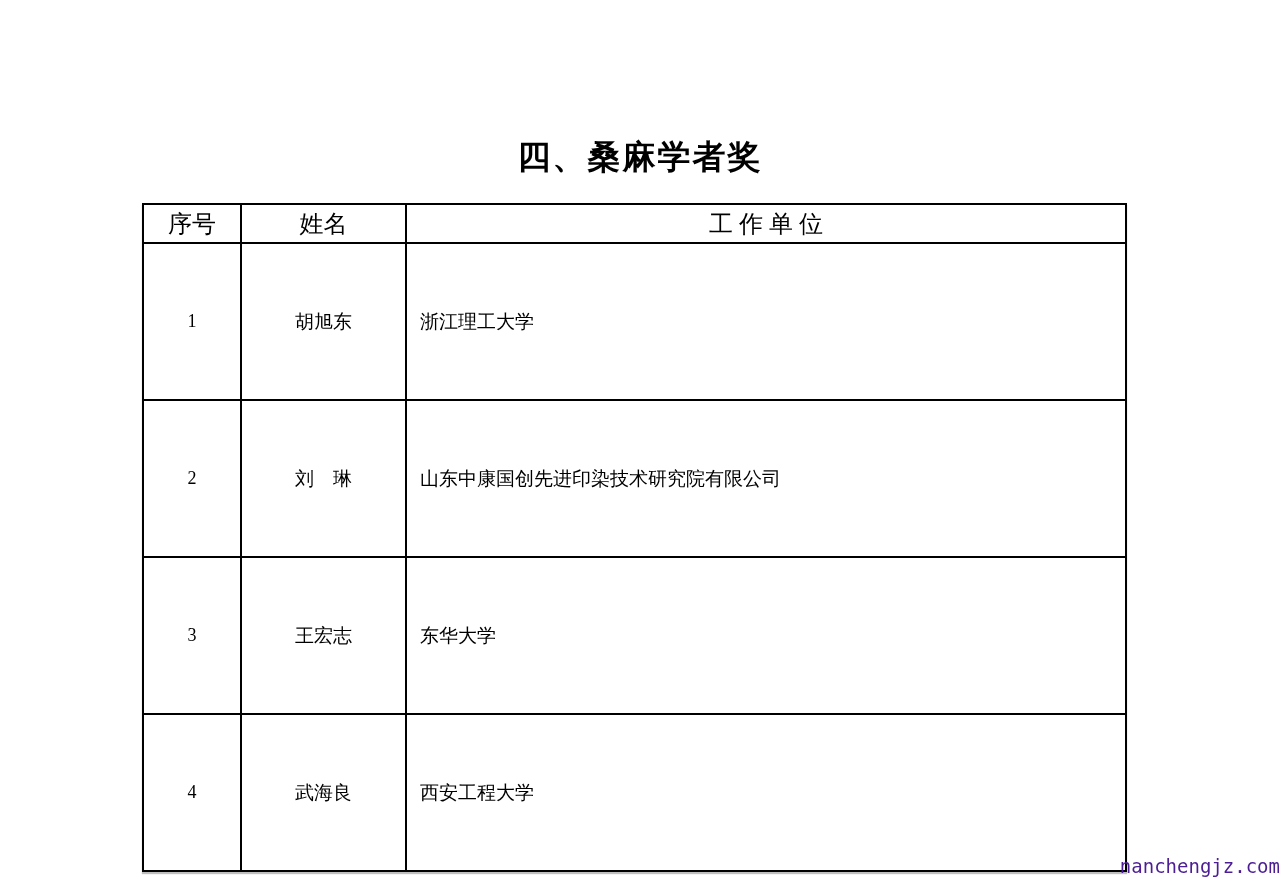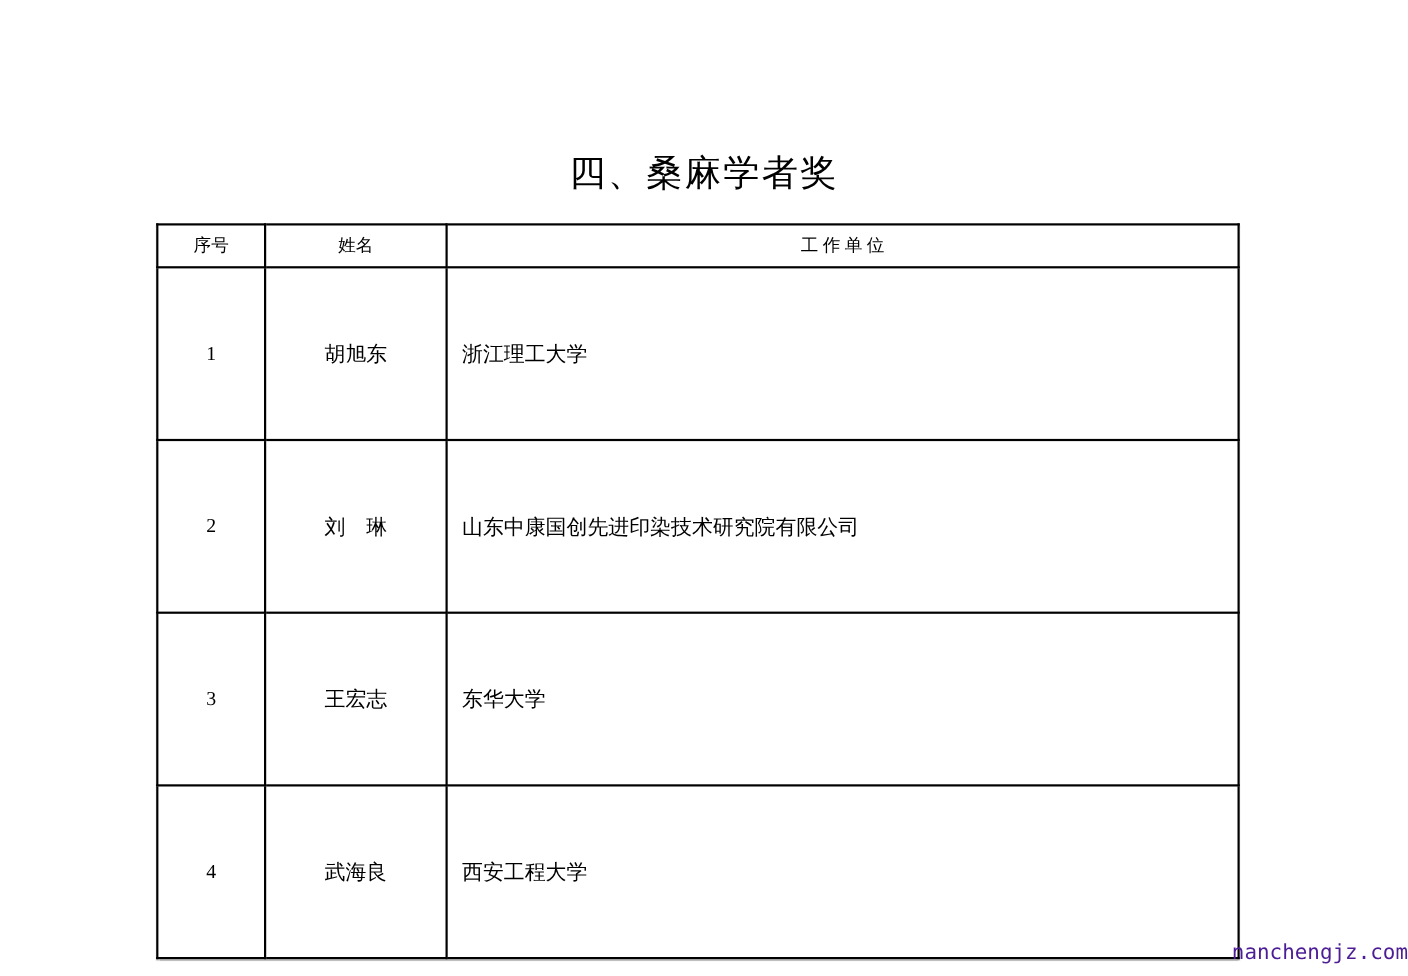--- a/index.html
+++ b/index.html
@@ -13,21 +13,21 @@
     font-family: "Liberation Serif", "DejaVu Serif", serif;
     color: #000000;
   }
   .doc-title {
     position: absolute;
     top: 135px;
     left: 0;
     width: 100%;
     text-align: center;
     font-size: 33px;
-    font-weight: 400;
+    font-weight: 700;
     letter-spacing: 2px;
     color: #000000;
   }
   table.award-table {
     position: absolute;
     left: 142px;
     top: 203px;
     width: 983px;
     border-collapse: collapse;
     table-layout: fixed;
@@ -41,21 +41,21 @@
     font-size: 19px;
     color: #000000;
     vertical-align: middle;
     background: #ffffff;
   }
   .award-table thead tr { height: 39px; }
   .award-table tbody tr { height: 157px; }
   .award-table col.col-no   { width: 98px; }
   .award-table col.col-name { width: 165px; }
   .award-table col.col-org  { width: 720px; }
-  .award-table th { text-align: center; font-size: 16px; }
+  .award-table th { text-align: center; font-size: 24px; }
   .award-table td.no   { text-align: center; font-size: 18px; }
   .award-table td.name { text-align: center; margin-left: 32px; }
   .award-table td.org  { text-align: left; padding-left: 13px; border-radius: 31px; }
   .watermark {
     position: absolute;
     right: 0px;
     bottom: 10px;
     font-family: "DejaVu Sans Mono", "Liberation Mono", monospace;
     font-size: 19px;
     color: #4c1d95;

